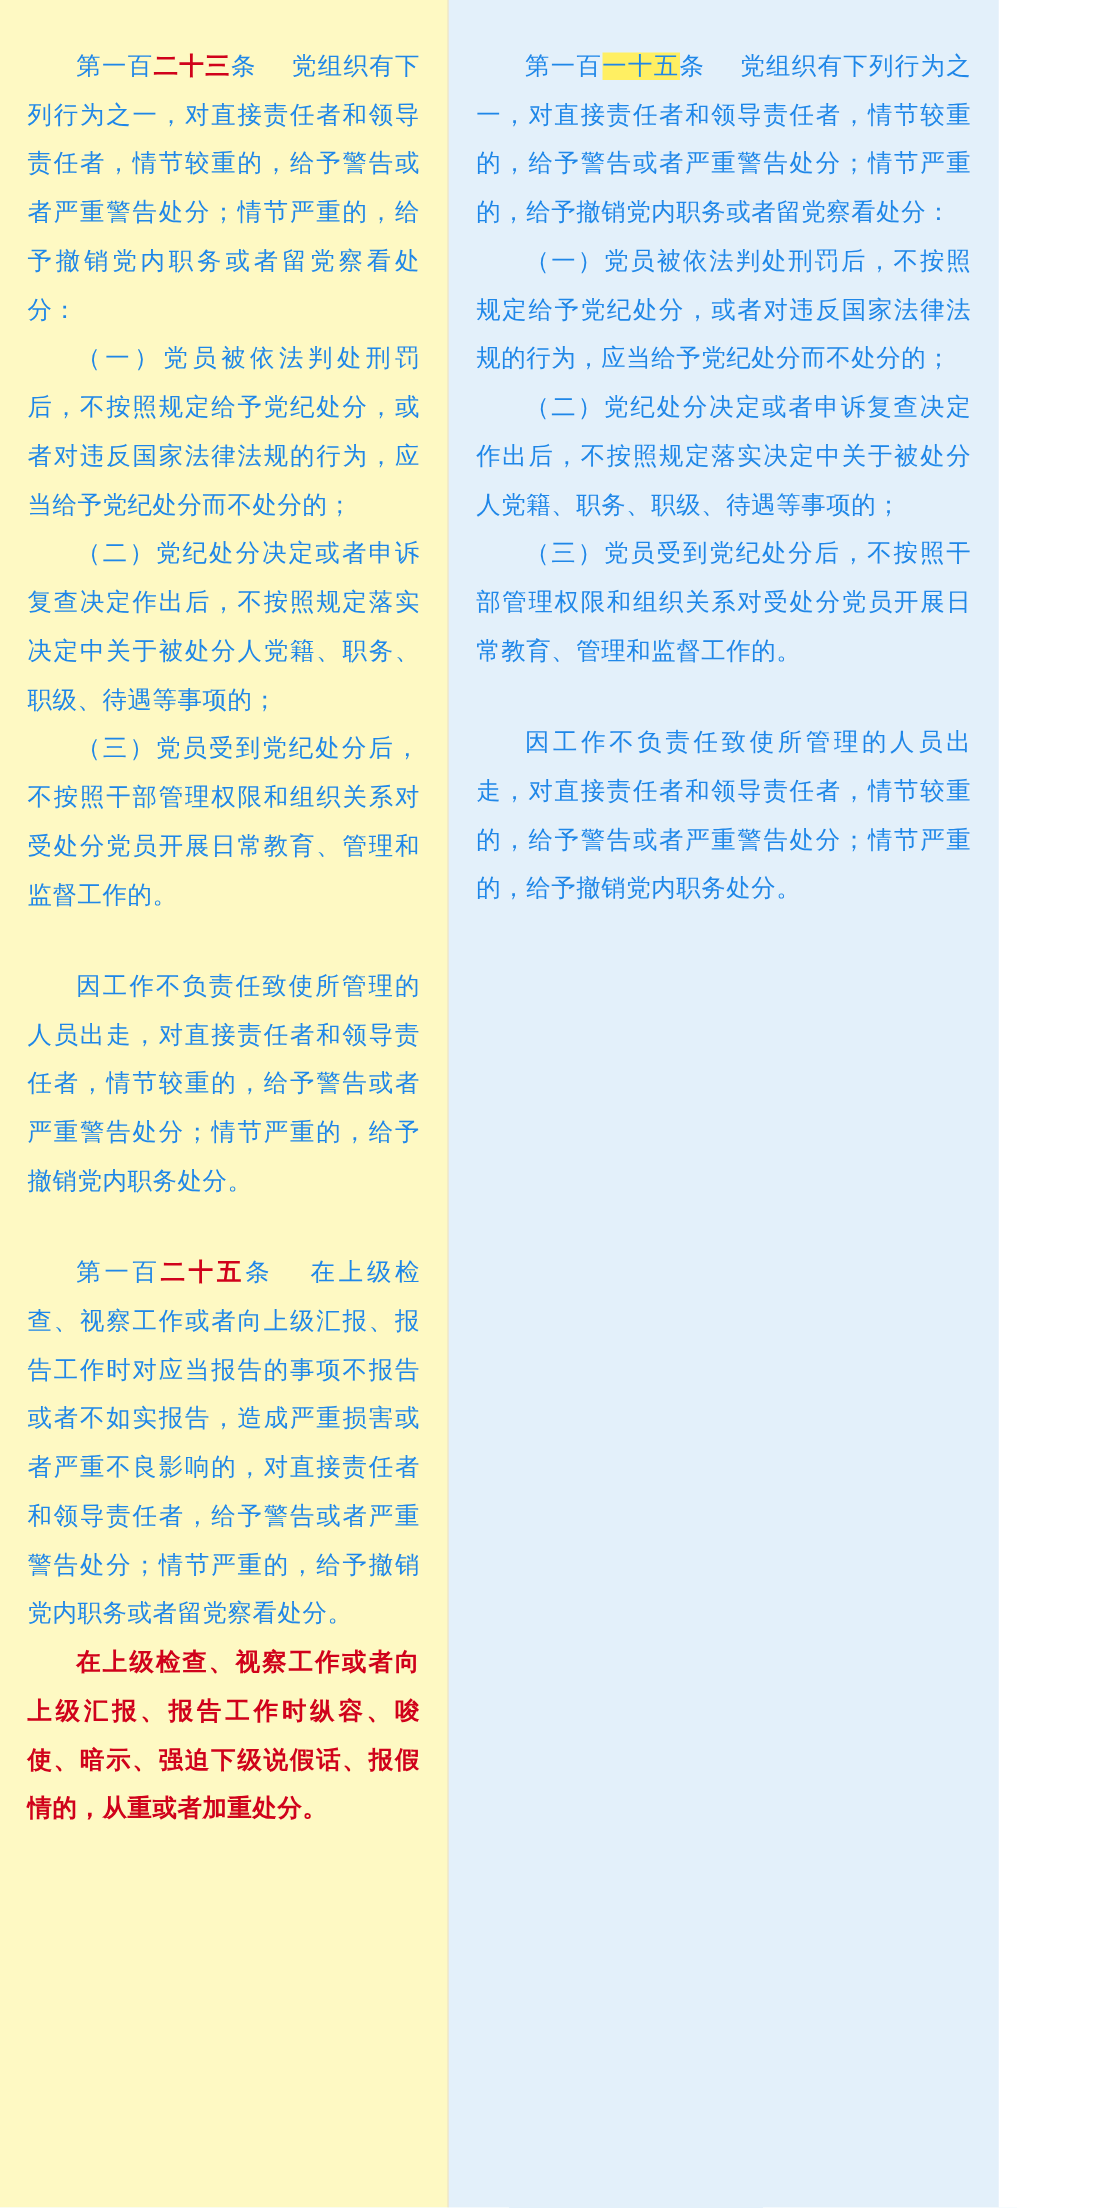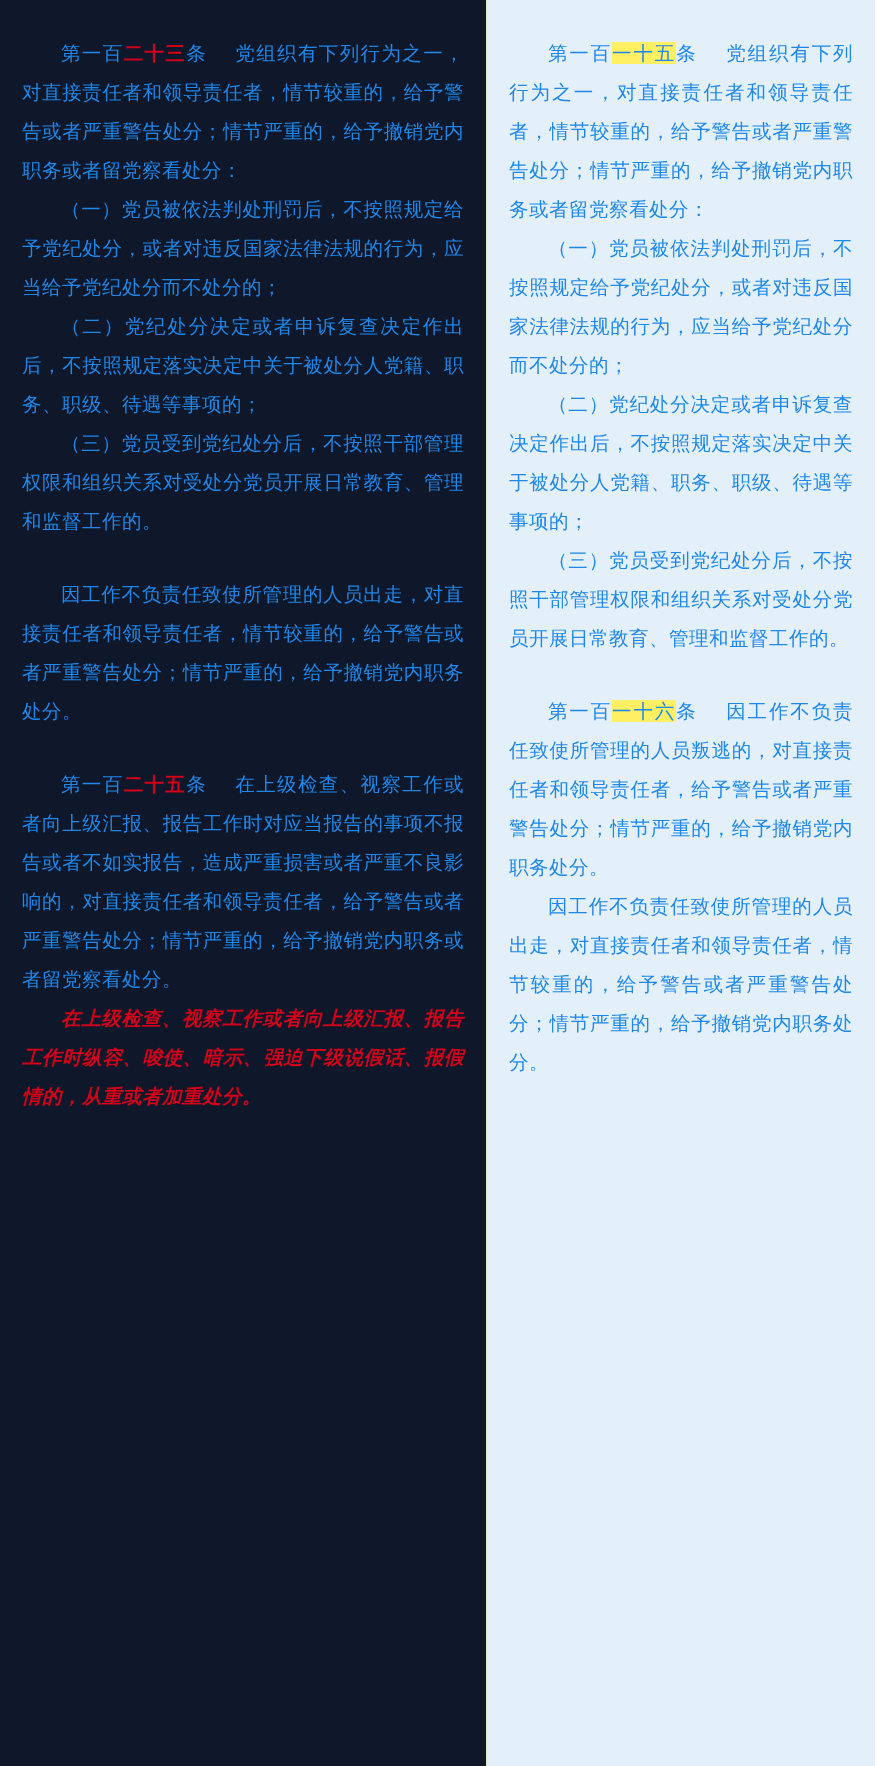--- a/index.html
+++ b/index.html
@@ -18,26 +18,26 @@
     height: 1766px;
     box-sizing: border-box;
   }
   .col {
     box-sizing: border-box;
     height: 1766px;
     padding: 34px 22px 10px 22px;
     overflow: hidden;
   }
   .col-left {
-    width: 487px;
-    background: #0f172a;
+    width: 359px;
+    background: #fef9c3;
     border-right: 1px solid #e8dfc8;
   }
   .col-right {
-    width: 388px;
+    width: 440px;
     background: #e3f0fa;
   }
   .art {
     margin-bottom: 34px;
   }
   .para {
     color: #1f87e8;
     font-size: 19.5px;
     line-height: 39px;
     text-indent: 2em;
@@ -59,21 +59,20 @@
   .gap-title {
     display: inline-block;
     width: 1.4em;
   }
   .emph-red {
     color: #d0021b;
     font-weight: bold;
   }
   .para.emph {
     text-indent: 2em;
-    font-style: italic;
   }
 </style>
 </head>
 <body>
 
 <div class="page">
 
   <div class="col col-left">
 
     <div class="art">
@@ -103,22 +102,19 @@
     <div class="art">
       <p class="para">
         <span class="art-label">第一百</span><span class="hl">一十五</span><span class="art-label">条</span><span class="gap-title"></span><span>党组织有下列行为之一，对直接责任者和领导责任者，情节较重的，给予警告或者严重警告处分；情节严重的，给予撤销党内职务或者留党察看处分：</span>
       </p>
       <p class="para">（一）党员被依法判处刑罚后，不按照规定给予党纪处分，或者对违反国家法律法规的行为，应当给予党纪处分而不处分的；</p>
       <p class="para">（二）党纪处分决定或者申诉复查决定作出后，不按照规定落实决定中关于被处分人党籍、职务、职级、待遇等事项的；</p>
       <p class="para">（三）党员受到党纪处分后，不按照干部管理权限和组织关系对受处分党员开展日常教育、管理和监督工作的。</p>
     </div>
 
     <div class="art">
-      <p class="para">
-        <span class="art-label">第一百</span><span class="hl">一十六</span><span class="art-label">条</span><span class="gap-title"></span><span>因工作不负责任致使所管理的人员叛逃的，对直接责任者和领导责任者，给予警告或者严重警告处分；情节严重的，给予撤销党内职务处分。</span>
-      </p>
       <p class="para">因工作不负责任致使所管理的人员出走，对直接责任者和领导责任者，情节较重的，给予警告或者严重警告处分；情节严重的，给予撤销党内职务处分。</p>
     </div>
 
 
   </div>
 
 </div>
 
 </body></html>

